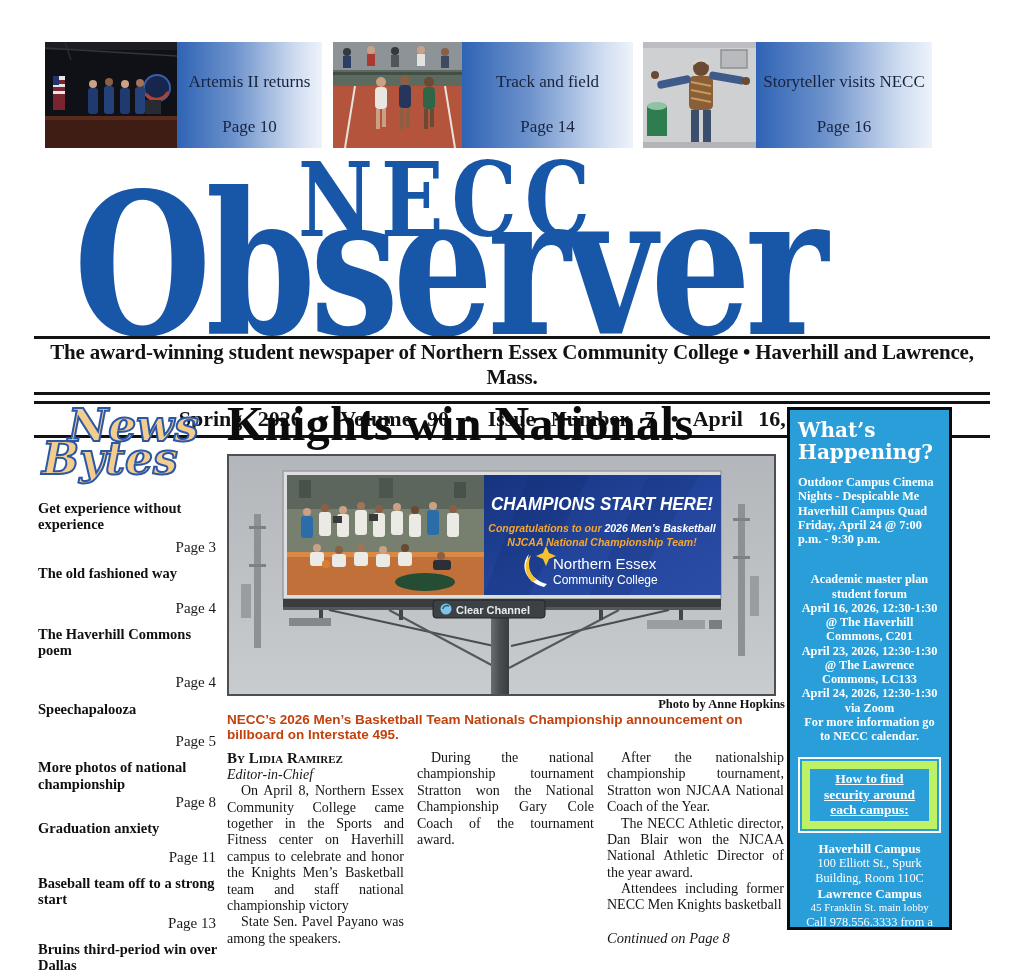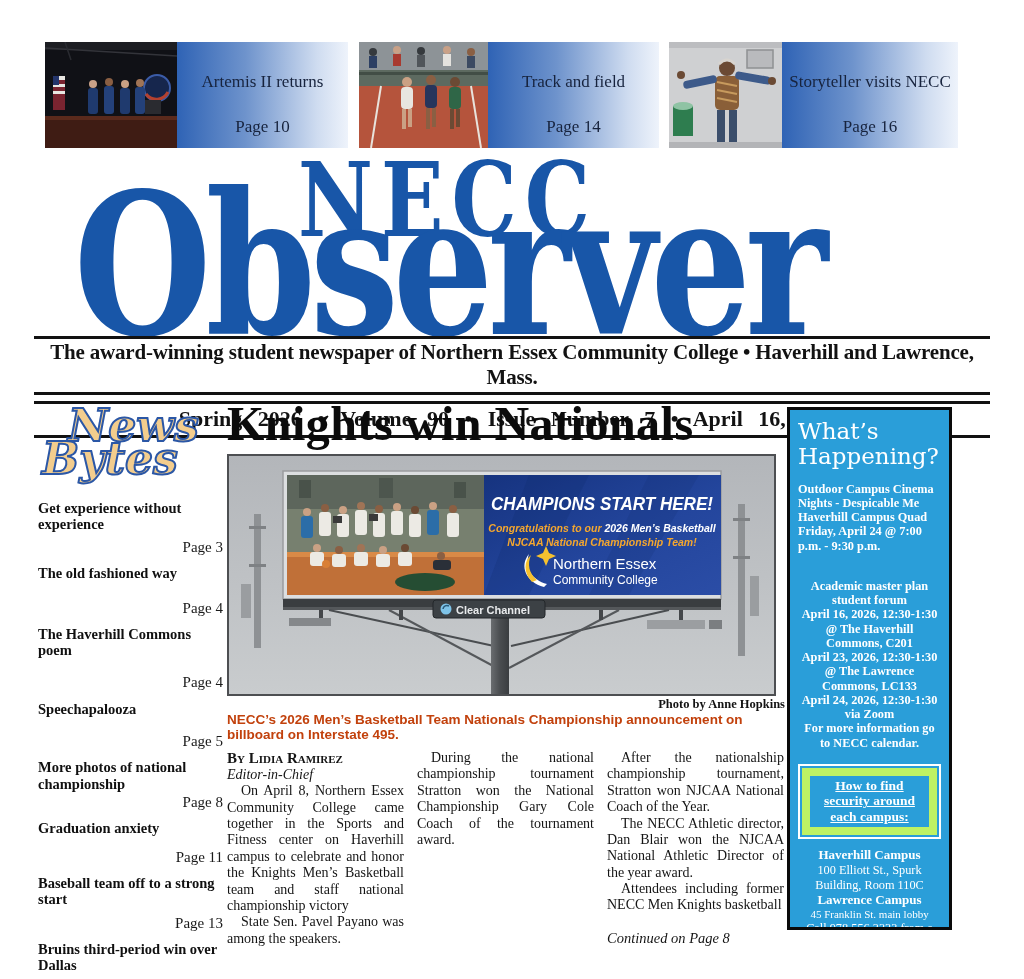--- a/index.html
+++ b/index.html
@@ -38,41 +38,41 @@
   .news-bytes{position:absolute;left:38px;top:404px;width:188px;}
   .nb-logo{position:relative;height:86px;margin-bottom:10px;}
   .nb-word{position:absolute;font-family:"DejaVu Serif",serif;font-weight:bold;font-style:italic;
            font-size:44px;line-height:1;color:#f3cd8d;
            -webkit-text-stroke:2px #2b57a6;
            text-shadow:0 0 1px #2b57a6;}
   .nb-news{left:30px;top:0;}
   .nb-bytes{left:4px;top:33px;}
   .nb-item{margin-bottom:9px;}
   .nb-title{font-weight:bold;font-size:14.5px;line-height:1.12;color:#101010;}
-  .nb-page{text-align:right;font-size:15px;margin-top:7px;padding-right:3px;color:#1a1a1a;}
+  .nb-page{text-align:right;font-size:15px;margin-top:7px;padding-right:10px;color:#1a1a1a;}
 
   
   .story{position:absolute;left:227px;top:400px;width:558px;}
   .headline{margin:0 0 5px 0;font-size:48px;font-weight:bold;line-height:1.02;letter-spacing:0.5px;color:#0b0b0b;}
   .photo-frame{position:relative;width:545px;height:238px;border:2px solid #4d4f52;
                background:linear-gradient(#b3b6ba,#c9ccce);overflow:hidden;}
   .photo-frame svg{display:block;width:545px;height:238px;}
   .credit{text-align:right;font-weight:bold;font-size:12.5px;line-height:1.1;margin-top:2px;color:#121212;}
   .caption{font-family:"Liberation Sans",sans-serif;font-weight:bold;font-size:13.5px;line-height:1.16;color:#c2410c;width:545px;}
   .columns{display:flex;gap:13px;margin-top:7px;}
   .col{width:177px;font-size:14px;line-height:1.17;text-align:justify;color:#141414;}
   .col p{margin:0;text-indent:14px;}
   .byline{font-weight:bold;font-variant:small-caps;font-size:15px;line-height:1.1;}
   .role{font-style:italic;font-size:14px;line-height:1.2;}
   .continued{font-style:italic;text-align:left;margin-top:16px;font-size:14.5px;}
 
   
   .wh-box{position:absolute;left:787px;top:407px;width:165px;height:523px;box-sizing:border-box;
           background:#2a9ed9;border:3px solid #0a0a0a;color:#fff;padding:9px 8px;overflow:hidden;}
-  .wh-title{font-family:"DejaVu Serif",serif;font-weight:normal;font-size:23px;line-height:1.1;}
+  .wh-title{font-family:"DejaVu Serif",serif;font-weight:bold;font-size:20px;line-height:1.1;}
   .wh-event{margin-top:12px;font-weight:bold;font-size:12.3px;line-height:1.16;white-space:pre-line;}
   .wh-event.second{margin-top:26px;text-align:center;}
   .sec-outer{margin-top:14px;border:2px solid #fff;padding:2px;}
   .sec-inner{border:8px solid #bef264;padding:2px 2px 3px;}
   .sec-title{font-weight:bold;font-size:13.5px;line-height:1.15;text-align:center;text-decoration:underline;}
   .campus{margin-top:8px;text-align:center;font-size:12.3px;line-height:1.2;}
   .campus .b{font-weight:bold;font-size:13px;}
   .campus .narrow{font-size:11px;}
 </style>
 </head>
@@ -104,21 +104,21 @@
             <rect x="75" y="46" width="10" height="26" rx="3" fill="#1f3a6e"></rect>
           <circle cx="95" cy="41" r="4" fill="#a07456"></circle>
             <rect x="90" y="45" width="10" height="27" rx="3" fill="#24417a"></rect>
         </g>
         <rect x="0" y="74" width="132" height="32" fill="#3f1c14"></rect>
         <rect x="0" y="74" width="132" height="4" fill="#5a2a1c"></rect>
         <rect x="100" y="58" width="16" height="14" fill="#2a2b30"></rect>
       </svg>
     </div>
 
-    <div class="tz-box" style="width:171px">
+    <div class="tz-box" style="width:145px">
       <div class="tz-title">Artemis II returns</div>
       <div class="tz-page">Page 10</div>
     </div>
 
     <div class="tz-gap"></div>
 
     <div class="tz-photo" style="width:129px">
       <svg viewBox="0 0 129 106" preserveAspectRatio="none">
         <rect width="129" height="106" fill="#9aa0a4"></rect>
         <rect y="0" width="129" height="30" fill="#8d9397"></rect>

